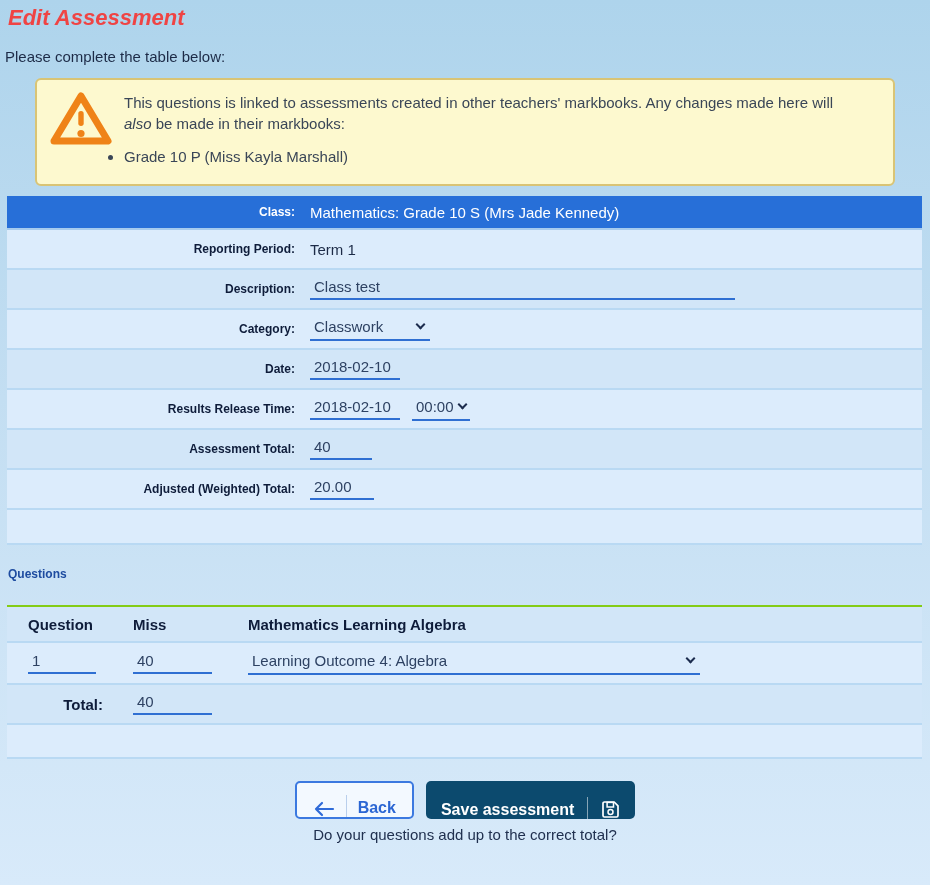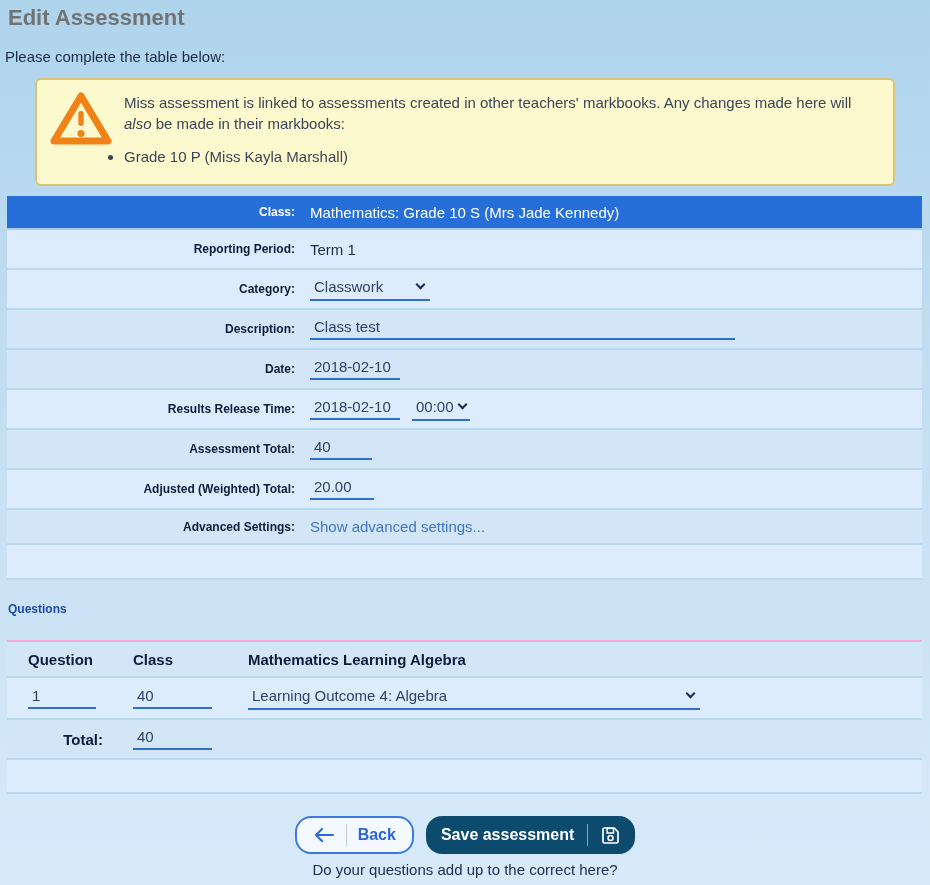--- a/index.html
+++ b/index.html
@@ -4,21 +4,21 @@
 <style>
   * { box-sizing: border-box; }
   html,body { margin:0; padding:0; }
   body {
     width:930px; height:885px; overflow:hidden;
     font-family:"Liberation Sans", sans-serif;
     background:linear-gradient(180deg,#aed4ec 0%, #c3def2 45%, #d8eafa 100%);
   }
   h1.page-title {
     margin:4px 0 0 8px; font-size:22px; line-height:28px;
-    color:#737373; font-weight:bold;
+    color:#ef4444; font-weight:bold;font-style:italic;
   }
   p.subtitle { margin:16px 0 0 5px; font-size:15px; line-height:18px; color:#1d2b47; }
 
   
   .warning-box {
     display:flex; margin:12px 35px 0 35px; height:108px;
     background:#fdf9cf; border:2px solid #d9c475; border-radius:6px;
   }
   .warn-icon-col { width:87px; display:flex; justify-content:center; padding-top:10px; flex:0 0 auto; }
   .warn-text { flex:1; padding:12px 12px 0 0; font-size:15px; line-height:21px; color:#3a4657; }
@@ -54,36 +54,36 @@
     font-size:15px; color:#2e4263; cursor:default;
   }
   .chev {
     width:7px; height:7px; border-right:2px solid #1c2c4e; border-bottom:2px solid #1c2c4e;
     transform:rotate(45deg); flex:0 0 auto; margin-left:10px; margin-bottom:3px;
   }
   .link { color:#4076c4; font-size:15px; cursor:pointer; text-decoration:none; }
 
   
   h2.questions-heading { margin:22px 0 0 8px; font-size:12px; color:#1e4ca0; font-weight:bold; }
-  .q-table { margin:24px 8px 0 7px; border-top:2px solid #f9a8d4; }
+  .q-table { margin:24px 8px 0 7px; border-top:2px solid #84cc16; }
   .qrow {
     display:grid; grid-template-columns:105px 115px 1fr; align-items:center;
     padding-left:21px; background:#dcecfc; border-bottom:2px solid #b9d9f3; height:42px;
   }
   .qrow.alt { background:#d2e6f8; }
   .qrow.hdr { height:36px; }
   .qrow.hdr span { font-weight:bold; font-size:15px; color:#0e1c3a; }
   .qrow.trow { height:40px; }
   .qrow.empty-row { height:34px; }
   .q-total-label { font-weight:bold; font-size:15px; color:#0e1c3a; text-align:right; padding-right:30px; }
   .empty-frow { height:35px; }
 
   
   .btn-bar { display:flex; justify-content:center; gap:12px; margin-top:22px; }
-  .btn { display:flex; align-items:center; height:38px; border-radius:16px; font-size:16px; font-weight:bold; cursor:pointer; }
+  .btn { display:flex; align-items:flex-end; height:38px; border-radius:5px; font-size:16px; font-weight:bold; cursor:pointer; }
   .btn-back { background:#f3f9ff; border:2px solid #3b79e0; color:#2b66d3; padding:0 16px; gap:11px; }
   .btn-save { background:#0c4a6e; border:0; color:#ffffff; padding:0 15px; gap:13px; }
   .vdiv { width:1px; height:22px; background:#b9cfec; }
   .vdiv-light { width:1px; height:22px; background:rgba(255,255,255,.5); }
   .footer-hint { text-align:center; color:#20304f; font-size:15px; margin-top:7px; }
 </style>
 </head>
 <body>
 
 <h1 class="page-title">Edit Assessment</h1>
@@ -91,53 +91,53 @@
 
 <div class="warning-box">
   <div class="warn-icon-col">
     <svg width="64" height="58" viewBox="0 0 64 58">
       <path d="M32 6 L59 51 H5 Z" fill="none" stroke="#ef8318" stroke-width="7" stroke-linejoin="round"></path>
       <rect x="29.3" y="21" width="5.4" height="15" rx="2.7" fill="#ef8318"></rect>
       <circle cx="32" cy="43.5" r="3.6" fill="#ef8318"></circle>
     </svg>
   </div>
   <div class="warn-text">
-    <p><span>Miss assessment is linked to assessments created in other teachers' markbooks. Any changes made here will</span><br><em>also</em><span> be made in their markbooks:</span></p>
+    <p><span>This questions is linked to assessments created in other teachers' markbooks. Any changes made here will</span><br><em>also</em><span> be made in their markbooks:</span></p>
     <ul>
       <li>Grade 10 P (Miss Kayla Marshall)</li>
     </ul>
   </div>
 </div>
 
 <div class="form-table">
 
   <div class="frow blue">
     <div class="flabel">Class:</div>
     <div class="fvalue">Mathematics: Grade 10 S (Mrs Jade Kennedy)</div>
   </div>
 
   <div class="frow">
     <div class="flabel">Reporting Period:</div>
     <div class="fvalue">Term 1</div>
+  </div>
+
+  <div class="frow alt">
+    <div class="flabel">Description:</div>
+    <div class="fvalue">
+      <input class="uinput" style="width: 425px;" value="Class test">
+    </div>
   </div>
 
   <div class="frow">
     <div class="flabel">Category:</div>
     <div class="fvalue">
       <div class="usel" style="width:120px;">
         <span>Classwork</span>
         <span class="chev"></span>
       </div>
-    </div>
-  </div>
-
-  <div class="frow alt">
-    <div class="flabel">Description:</div>
-    <div class="fvalue">
-      <input class="uinput" style="width: 425px;" value="Class test">
     </div>
   </div>
 
   <div class="frow alt">
     <div class="flabel">Date:</div>
     <div class="fvalue">
       <input class="uinput" style="width: 90px;" value="2018-02-10">
     </div>
   </div>
 
@@ -159,37 +159,31 @@
     </div>
   </div>
 
   <div class="frow">
     <div class="flabel">Adjusted (Weighted) Total:</div>
     <div class="fvalue">
       <input class="uinput" style="width: 64px;" value="20.00">
     </div>
   </div>
 
-  <div class="frow alt short">
-    <div class="flabel">Advanced Settings:</div>
-    <div class="fvalue">
-      <a class="link">Show advanced settings...</a>
-    </div>
-  </div>
 
   <div class="frow empty-frow"></div>
 </div>
 
 <h2 class="questions-heading">Questions</h2>
 
 <div class="q-table">
 
   <div class="qrow alt hdr">
     <span>Question</span>
-    <span>Class</span>
+    <span>Miss</span>
     <span>Mathematics Learning Algebra</span>
   </div>
 
   <div class="qrow">
     <span><input class="uinput" style="width: 68px;" value="1"></span>
     <span><input class="uinput" style="width: 79px;" value="40"></span>
     <span>
       <div class="usel" style="width:452px;gap:13px;">
         <span>Learning Outcome 4: Algebra</span>
         <span class="chev"></span>
@@ -218,13 +212,13 @@
     <span>Save assessment</span>
     <span class="vdiv-light"></span>
     <svg width="19" height="19" viewBox="0 0 19 19">
       <path d="M3.4 2 H13.2 L17 5.8 V15.6 A1.4 1.4 0 0 1 15.6 17 H3.4 A1.4 1.4 0 0 1 2 15.6 V3.4 A1.4 1.4 0 0 1 3.4 2 Z" fill="none" stroke="#ffffff" stroke-width="1.7" stroke-linejoin="round"></path>
       <rect x="6.1" y="2.4" width="6.4" height="4.6" fill="none" stroke="#ffffff" stroke-width="1.5"></rect>
       <circle cx="9.5" cy="12" r="2.5" fill="none" stroke="#ffffff" stroke-width="1.5"></circle>
     </svg>
   </div>
 </div>
 
-<div class="footer-hint">Do your questions add up to the correct here?</div>
+<div class="footer-hint">Do your questions add up to the correct total?</div>
 
 </body></html>

